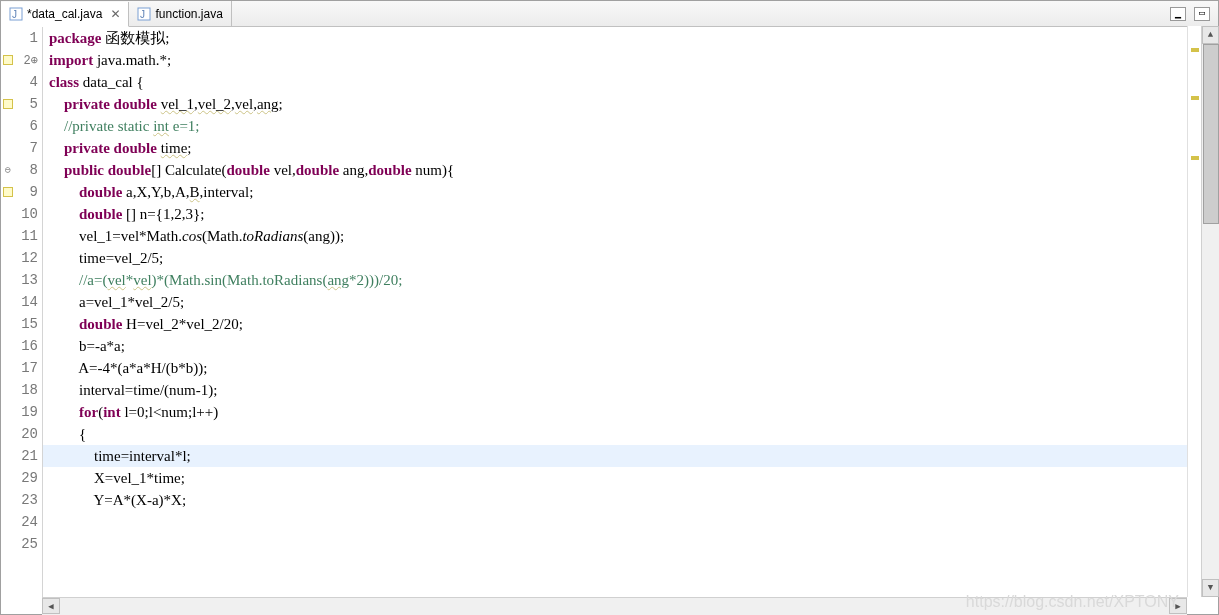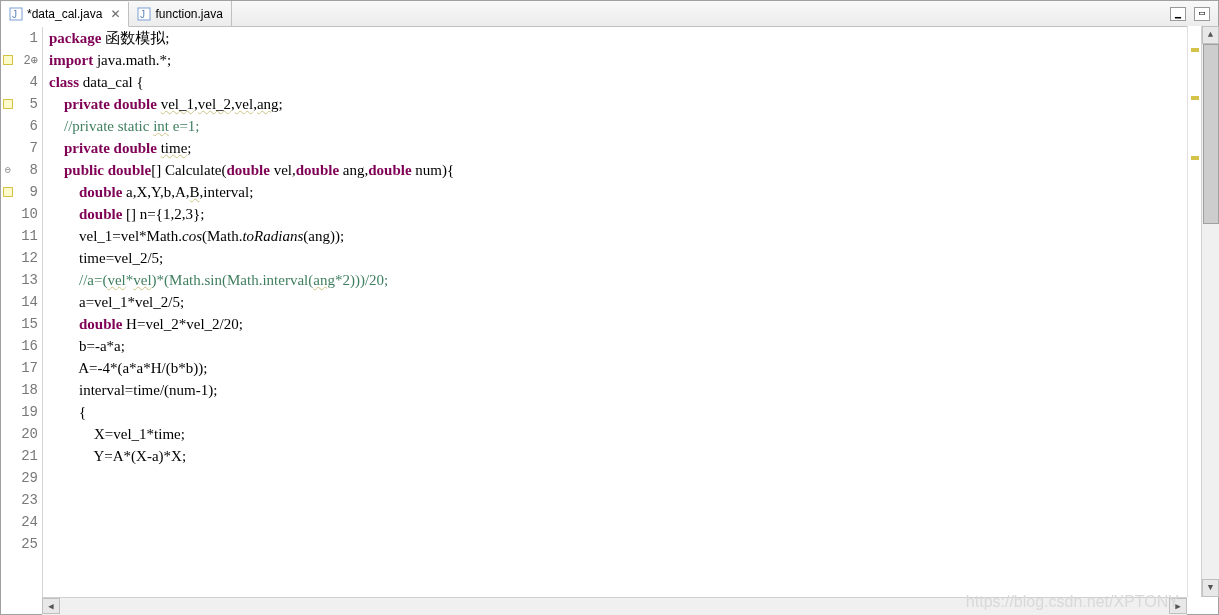--- a/index.html
+++ b/index.html
@@ -356,27 +356,29 @@
         <div class="code-line"><span class="kw">import</span><span class="normal"> java.math.*;</span></div>
         <div class="code-line"><span class="kw">class</span><span class="normal"> data_cal {</span></div>
         <div class="code-line"><span class="normal">    </span><span class="kw">private</span><span class="normal"> </span><span class="kw">double</span><span class="normal"> </span><span class="wavy">vel_1</span><span class="normal">,</span><span class="wavy">vel_2</span><span class="normal">,</span><span class="wavy">vel</span><span class="normal">,</span><span class="wavy">ang</span><span class="normal">;</span></div>
         <div class="code-line"><span class="normal">    </span><span class="comment">//private static </span><span class="comment wavy">int</span><span class="comment"> e=1;</span></div>
         <div class="code-line"><span class="normal">    </span><span class="kw">private</span><span class="normal"> </span><span class="kw">double</span><span class="normal"> </span><span class="wavy">time</span><span class="normal">;</span></div>
         <div class="code-line"><span class="normal">    </span><span class="kw">public</span><span class="normal"> </span><span class="kw">double</span><span class="normal">[] Calculate(</span><span class="kw">double</span><span class="normal"> vel,</span><span class="kw">double</span><span class="normal"> ang,</span><span class="kw">double</span><span class="normal"> num){</span></div>
         <div class="code-line"><span class="normal">        </span><span class="kw">double</span><span class="normal"> a,X,Y,b,A,</span><span class="wavy">B</span><span class="normal">,interval;</span></div>
         <div class="code-line"><span class="normal">        </span><span class="kw">double</span><span class="normal"> [] n={1,2,3};</span></div>
         <div class="code-line"><span class="normal">        vel_1=vel*Math.</span><span class="italic">cos</span><span class="normal">(Math.</span><span class="italic">toRadians</span><span class="normal">(ang));</span></div>
         <div class="code-line"><span class="normal">        time=vel_2/5;</span></div>
-        <div class="code-line"><span class="normal">        </span><span class="comment">//a=(</span><span class="comment wavy">vel</span><span class="comment">*</span><span class="comment wavy">vel</span><span class="comment">)*(Math.sin(Math.interval(</span><span class="comment wavy">ang</span><span class="comment">*2)))/20;</span></div>
+        <div class="code-line"><span class="normal">        </span><span class="comment">//a=(</span><span class="comment wavy">vel</span><span class="comment">*</span><span class="comment wavy">vel</span><span class="comment">)*(Math.sin(Math.toRadians(</span><span class="comment wavy">ang</span><span class="comment">*2)))/20;</span></div>
         <div class="code-line"><span class="normal">        a=vel_1*vel_2/5;</span></div>
         <div class="code-line"><span class="normal">        </span><span class="kw">double</span><span class="normal"> H=vel_2*vel_2/20;</span></div>
         <div class="code-line"><span class="normal">        b=-a*a;</span></div>
         <div class="code-line"><span class="normal">        A=-4*(a*a*H/(b*b));</span></div>
         <div class="code-line"><span class="normal">        interval=time/(num-1);</span></div>
+        <div class="code-line"><span class="normal">        </span><span class="kw">for</span><span class="normal">(</span><span class="kw">int</span><span class="normal"> l=0;l&lt;num;l++)</span></div>
         <div class="code-line"><span class="normal">        {</span></div>
+        <div class="code-line highlighted"><span class="normal">            time=interval*l;</span></div>
         <div class="code-line"><span class="normal">            X=vel_1*time;</span></div>
         <div class="code-line"><span class="normal">            Y=A*(X-a)*X;</span></div>
       </div>
   </div>
 
   <div class="overview-ruler">
     <div class="ruler-mark" style="top:22px;background:#d4c24a;"></div>
     <div class="ruler-mark" style="top:70px;background:#d4c24a;"></div>
     <div class="ruler-mark" style="top:130px;background:#d4c24a;"></div>
   </div>

